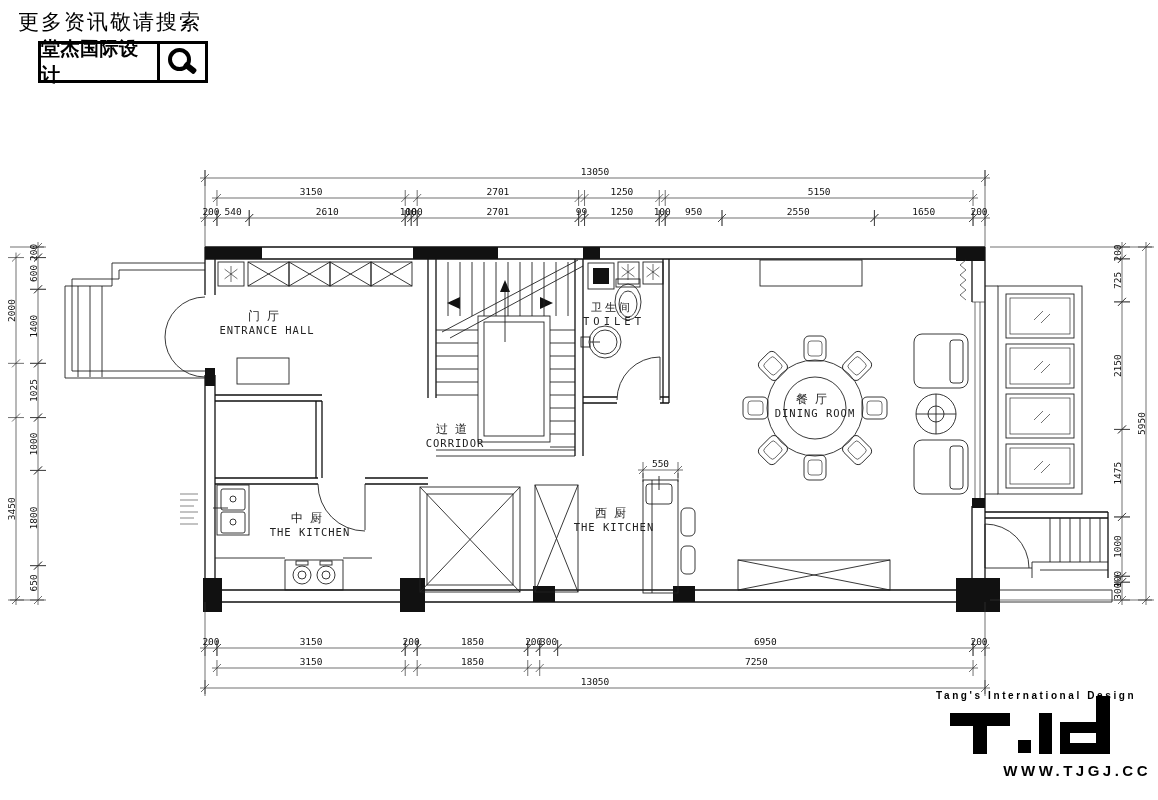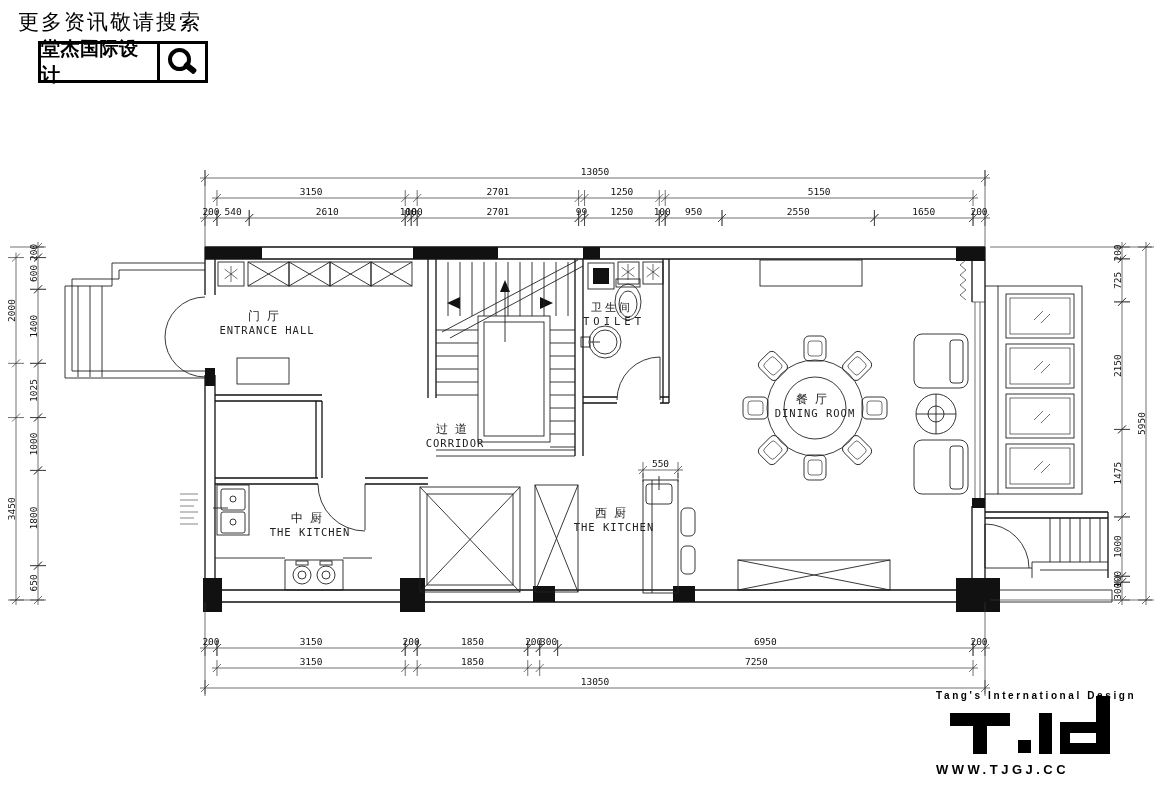--- a/index.html
+++ b/index.html
@@ -25,21 +25,21 @@
   .tid-logo{position:relative;height:53px;margin-top:2px;}
   .tid-logo div{position:absolute;background:#000;}
   .t-bar  {left:14px;top:10px;width:60px;height:13px;}
   .t-stem {left:37px;top:10px;width:14px;height:41px;}
   .t-dot  {left:82px;top:37px;width:13px;height:13px;}
   .t-i    {left:103px;top:10px;width:13px;height:41px;}
   .t-dtop {left:124px;top:19px;width:46px;height:11px;}
   .t-dleft{left:124px;top:19px;width:10px;height:32px;}
   .t-dbot {left:124px;top:40px;width:50px;height:11px;}
   .t-dstem{left:160px;top:-7px;width:14px;height:58px;}
-  .tid-site{font-size:13px;font-weight:bold;letter-spacing:3.5px;margin-top:6px;white-space:nowrap;}
+  .tid-site{font-size:15px;font-weight:bold;letter-spacing:3.5px;margin-top:6px;white-space:nowrap;text-align:right;}
 
   
   #plan-svg{position:absolute;left:0;top:0;}
   .w{stroke:#111;stroke-width:1.3;fill:none;}
   .t{stroke:#222;stroke-width:.9;fill:none;}
   .x{stroke:#333;stroke-width:.7;fill:none;}
   .f{fill:#111;stroke:none;}
   .cn{font-family:"Liberation Sans",sans-serif;font-size:12px;letter-spacing:7px;
       fill:#222;text-anchor:middle;}
   .en{font-family:"DejaVu Sans Mono",monospace;font-size:10.5px;letter-spacing:1px;

